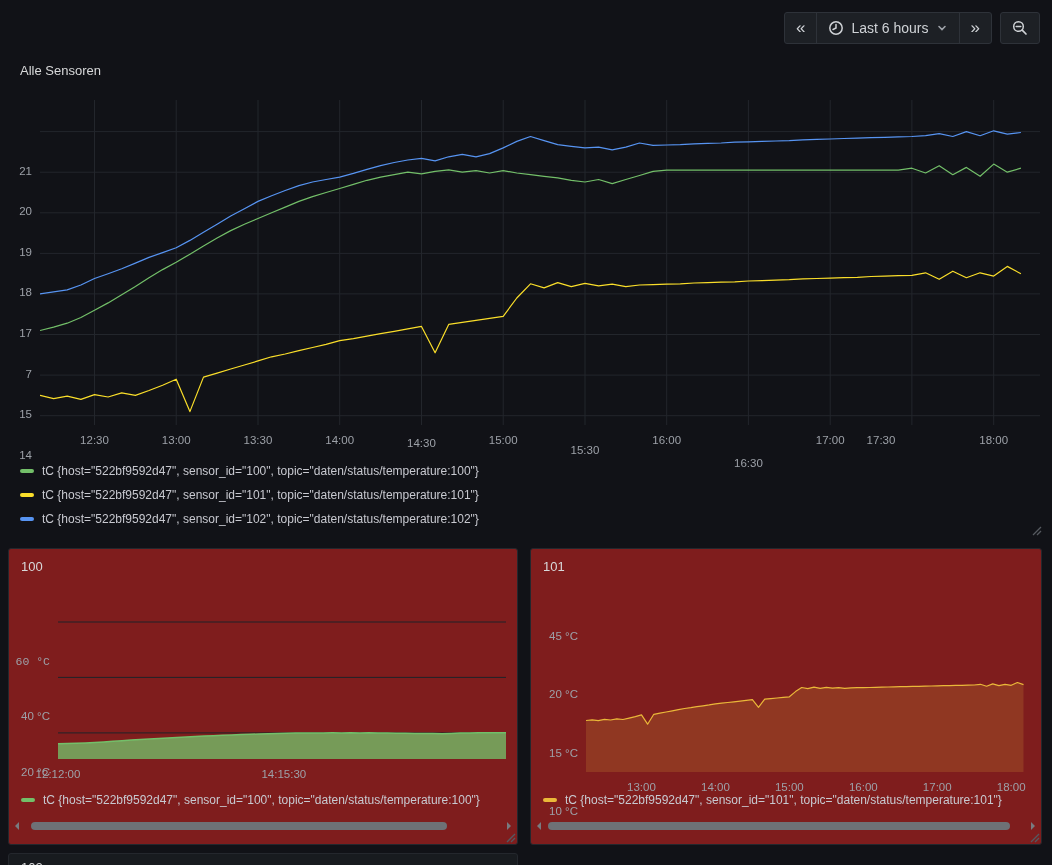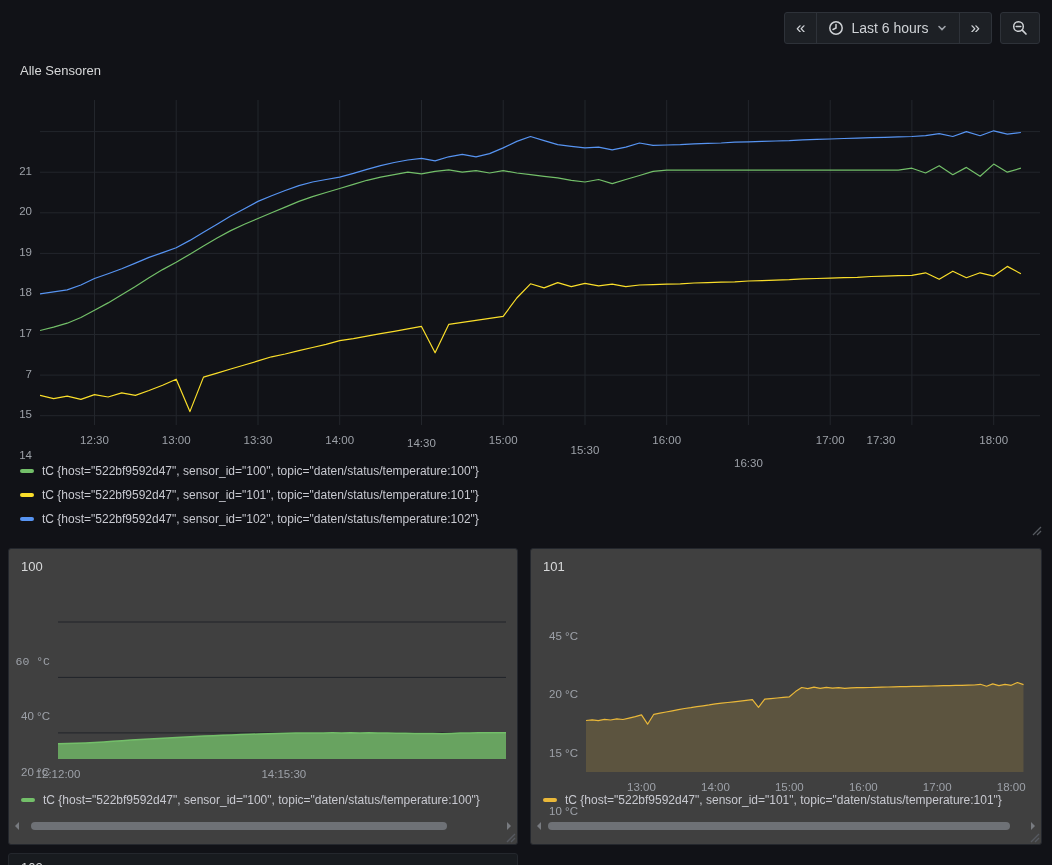--- a/index.html
+++ b/index.html
@@ -33,21 +33,21 @@
   .legend { position:absolute; left:12px; }
   .main-legend { top:412px; }
   .legend-item { display:flex; align-items:center; height:24px; cursor:pointer; }
   .swatch { width:14px; height:4px; border-radius:2px; margin-right:8px; flex:0 0 auto; }
   .legend-label { font-size:12px; color:#c8c9d0; white-space:nowrap; }
 
   .resize-handle { position:absolute; width:12px; height:12px; cursor:nwse-resize; }
   .main-panel .resize-handle { right:2px; bottom:4px; }
 
   
-  .panel { position:absolute; top:548px; height:297px; background:#404040;
+  .panel { position:absolute; top:548px; height:297px; background:#7f1d1d;
     border:1px solid #24272d; border-radius:3px; }
   #panel-100 { left:8px; width:510px; }
   #panel-101 { left:530px; width:512px; }
   .panel > .panel-title { position:absolute; top:10px; left:12px; }
   .p100-wrap { top:48px; left:0; width:508px; height:200px; }
   .p100-plot { margin-left:49px; }
   .p101-wrap { top:40px; left:0; width:510px; height:210px; }
   .p101-plot { margin-left:55px; }
 
   .panel .legend { bottom:34px; right:6px; overflow:hidden; }

